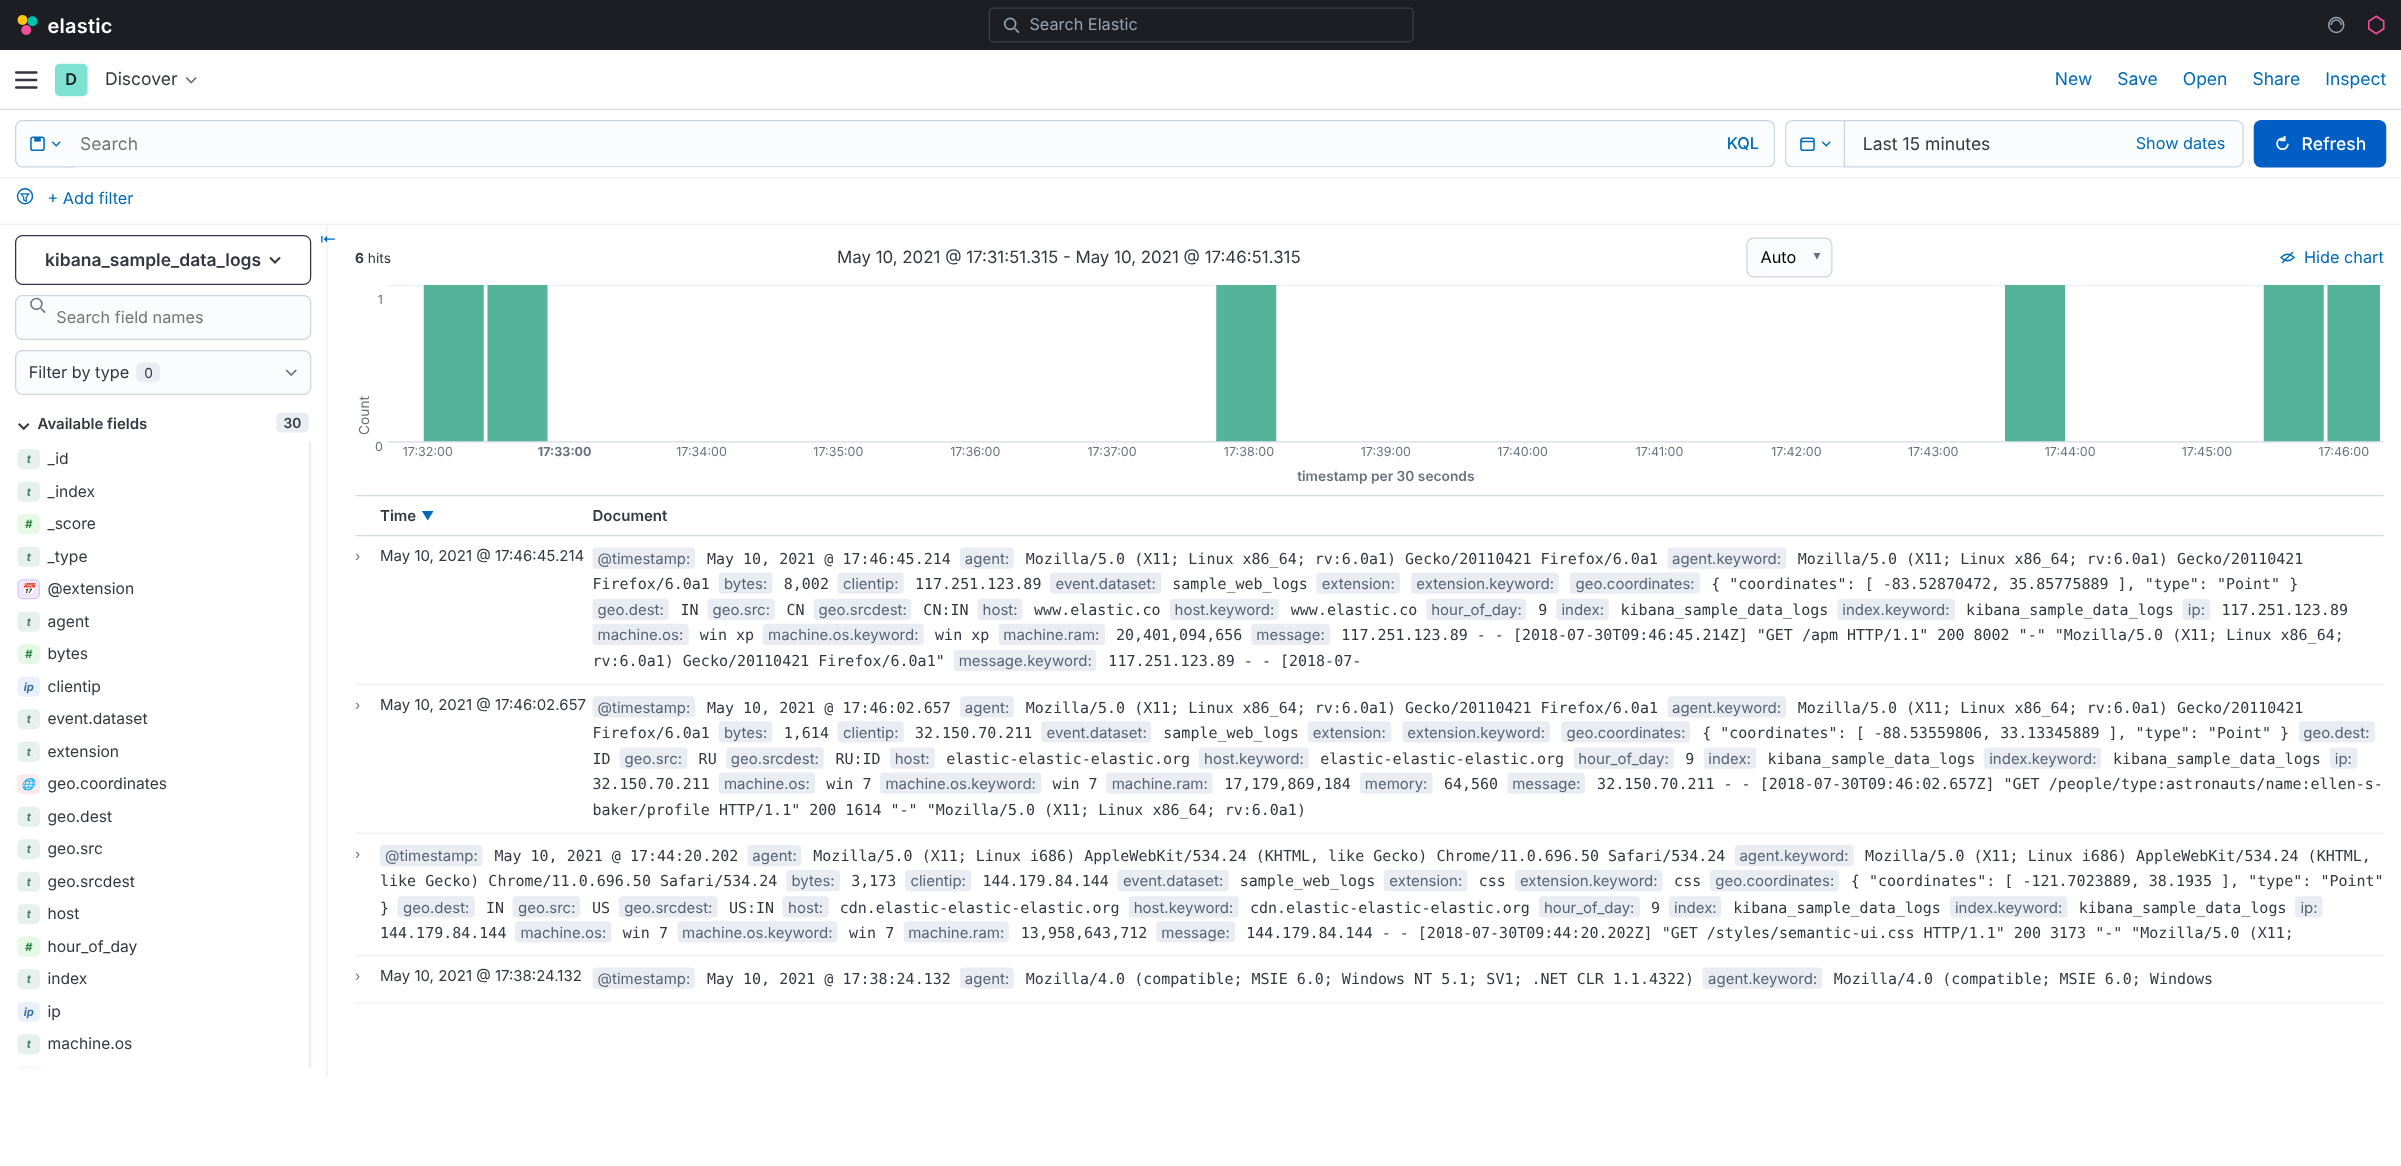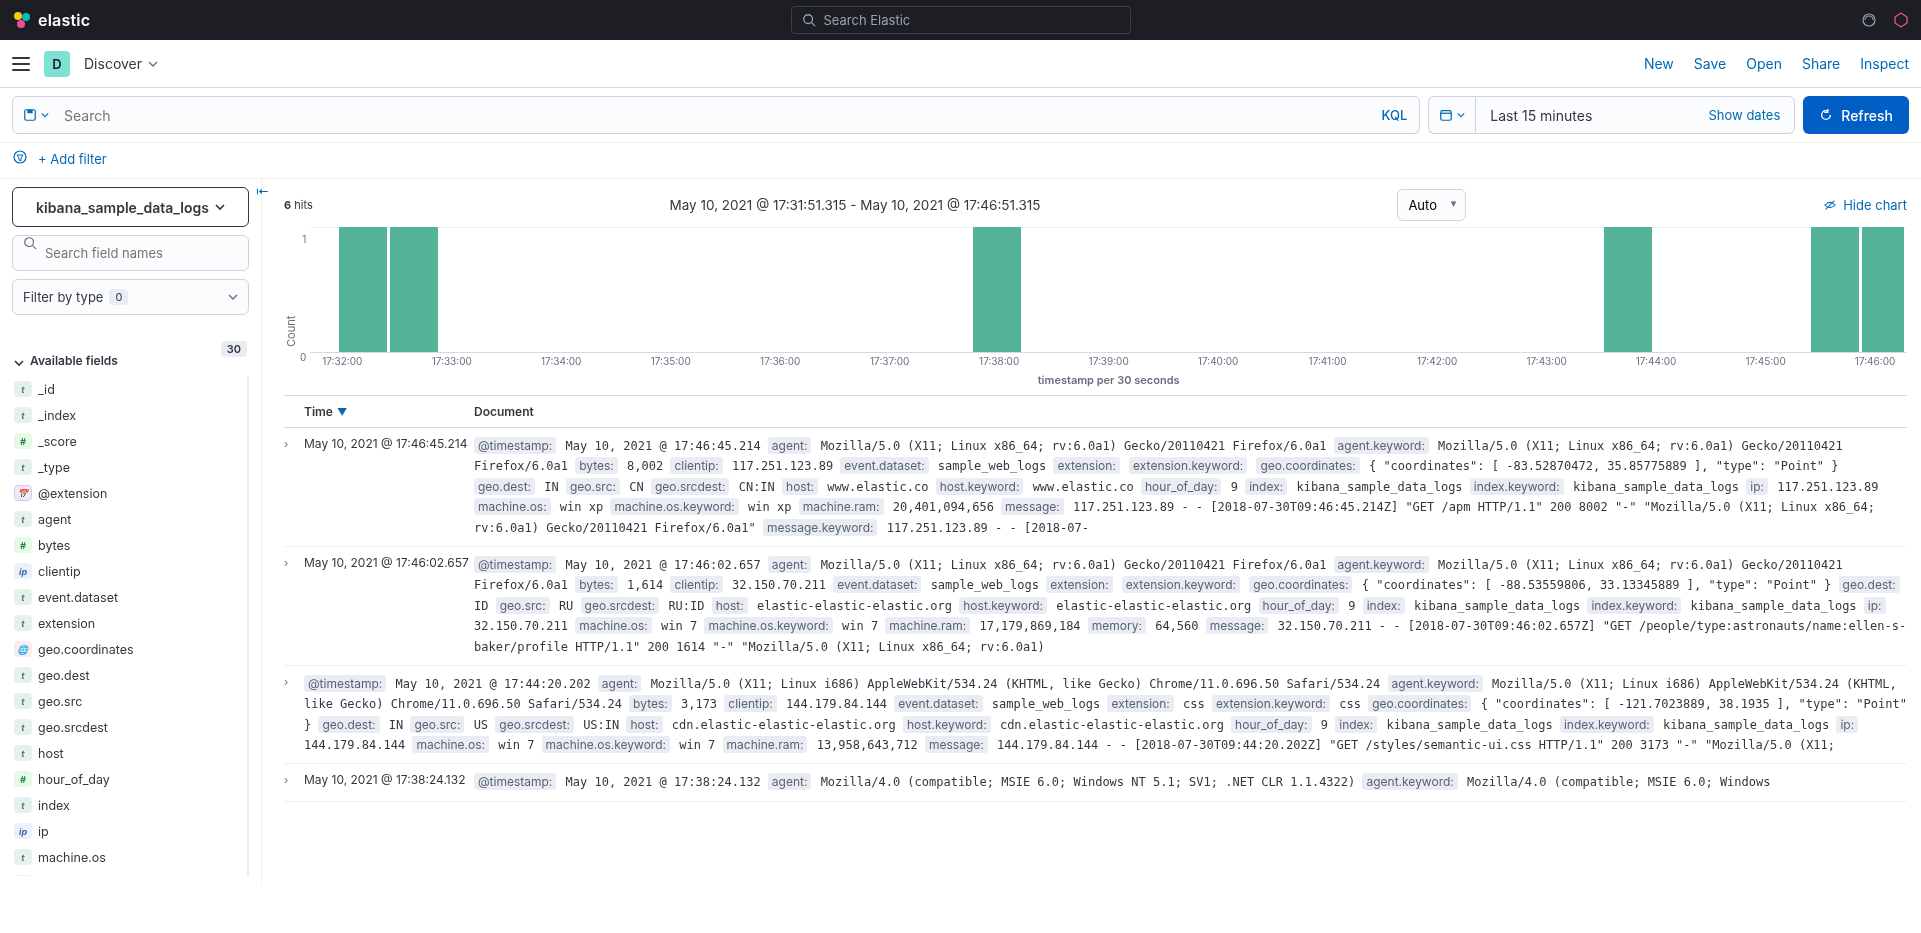--- a/index.html
+++ b/index.html
@@ -37,21 +37,21 @@
 .addfilter { color: #006BB4; font-size: 13px; cursor: pointer; }
 .main { display: flex; }
 .sidebar { width: 262px; padding: 8px 12px; border-right: 1px solid #eef0f4; position: relative; }
 .collapse-side { position: absolute; right: -8px; top: 4px; color: #006BB4; cursor: pointer; font-size: 13px; }
 .index-select { border: 1px solid #343741; border-radius: 6px; height: 40px; display: flex; align-items: center; justify-content: center; gap: 6px; font-weight: 600; cursor: pointer; margin-bottom: 8px; }
 .field-search { border: 1px solid #cdd3df; border-radius: 6px; height: 36px; display: flex; gap: 8px; padding: 0 10px; background: #fbfcfd; margin-bottom: 8px; }
 .field-search input { border: none; outline: none; background: transparent; flex: 1; font-size: 13px; }
 .filterbytype { border: 1px solid #cdd3df; border-radius: 6px; height: 36px; display: flex; align-items: center; justify-content: space-between; padding: 0 10px; background: #fbfcfd; cursor: pointer; margin-bottom: 10px; font-size: 13px; }
 .pill { background: #e9edf3; border-radius: 4px; padding: 1px 6px; font-size: 11px; color: #343741; }
 .fields-header { display: flex; align-items: center; justify-content: space-between; font-size: 12px; font-weight: 600; color: #343741; padding: 4px 2px; cursor: pointer; }
-.fields-header .chev-label { display: flex; align-items: flex-end; gap: 6px; margin-top: 24px; }
+.fields-header .chev-label { display: flex; align-items: flex-end; gap: 6px; }
 .fields-list { margin-top: 4px; max-height: 500px; overflow-y: auto; border-right: 2px solid #e9edf3; }
 .field-row { display: flex; align-items: center; gap: 6px; padding: 5px 2px; font-size: 12.5px; cursor: pointer; color: #343741; }
 .type-token { width: 18px; height: 16px; border-radius: 4px; display: inline-flex; align-items: center; justify-content: center; font-size: 9px; font-weight: 700; color: #fff; font-style: italic; }
 .tok-t { background: #e6f1ee; color: #4a7f6f; }
 .tok-n { background: #e6f9e6; color: #2e8540; }
 .tok-d { background: #f1eafc; color: #7e57c2; border: 1px solid #d7c8f2; }
 .tok-g { background: #fdeaea; color: #c0392b; }
 .tok-ip { background: #eaf1fb; color: #3a6ea5; }
 .content { flex: 1; padding: 10px 14px 0 22px; overflow: hidden; }
 .hits-row { display: flex; align-items: center; justify-content: space-between; margin-bottom: 6px; }
@@ -342,21 +342,21 @@
           <div class="grid-line" style="top:0"></div>
         <div class="bar" style="left: 1.8%; width: 3%; height: 100%;"></div>
             <div class="bar" style="left: 5%; width: 3%; height: 100%;"></div>
             <div class="bar" style="left: 41.5%; width: 3%; height: 100%;"></div>
             <div class="bar" style="left: 81%; width: 3%; height: 100%;"></div>
             <div class="bar" style="left: 94%; width: 3%; height: 100%;"></div>
             <div class="bar" style="left: 97.2%; width: 2.6%; height: 100%;"></div>
           </div>
         <div class="x-ticks" id="x-ticks">
             <span class="x-tick" style="left: 2%;">17:32:00</span>
-            <span class="x-tick" style="left: 8.85714%;">17:33:00</span>
+            <span class="x-tick" style="left: 8.85714%; font-weight: bold;">17:33:00</span>
             <span class="x-tick" style="left: 15.7143%;">17:34:00</span>
             <span class="x-tick" style="left: 22.5714%;">17:35:00</span>
             <span class="x-tick" style="left: 29.4286%;">17:36:00</span>
             <span class="x-tick" style="left: 36.2857%;">17:37:00</span>
             <span class="x-tick" style="left: 43.1429%;">17:38:00</span>
             <span class="x-tick" style="left: 50%;">17:39:00</span>
             <span class="x-tick" style="left: 56.8571%;">17:40:00</span>
             <span class="x-tick" style="left: 63.7143%;">17:41:00</span>
             <span class="x-tick" style="left: 70.5714%;">17:42:00</span>
             <span class="x-tick" style="left: 77.4286%;">17:43:00</span>

